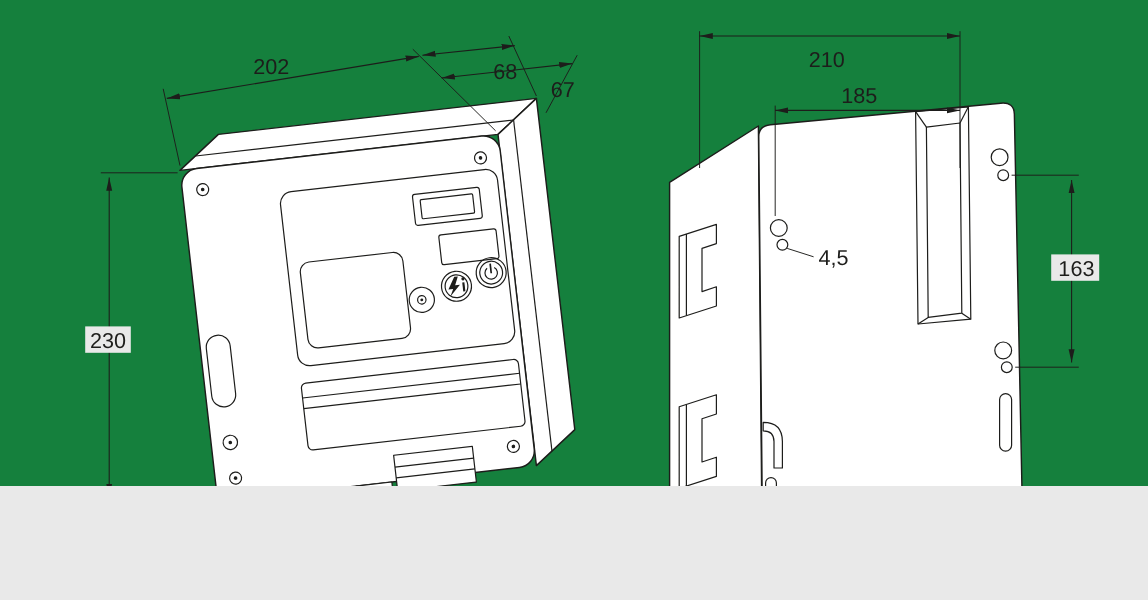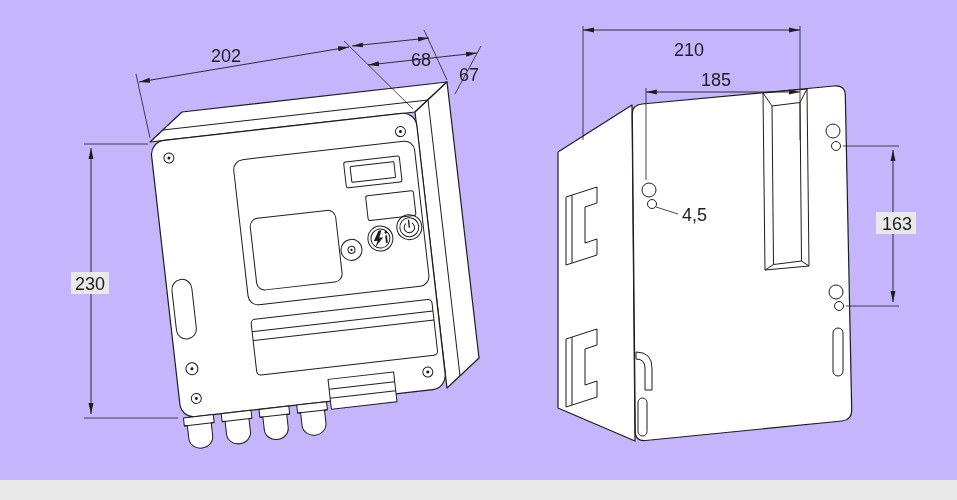--- a/index.html
+++ b/index.html
@@ -1,16 +1,16 @@
 <!DOCTYPE html>
 <html><head>
 <meta charset="utf-8">
 <style>
   html,body{margin:0;padding:0;background:#e9e9e9;}
-  .stage{width:957px;height:480px;position:relative;background:#c4b5fd;overflow:hidden;font-family:"Liberation Sans",sans-serif;}
+  .stage{width:957px;height:405px;position:relative;background:#15803d;overflow:hidden;font-family:"Liberation Sans",sans-serif;}
   svg{display:block;}
   .face{fill:#ffffff;stroke:#1d1d1b;stroke-width:1.2;stroke-linejoin:round;}
   .detail{fill:none;stroke:#1d1d1b;stroke-width:1;stroke-linejoin:round;}
   .detailw{fill:#ffffff;stroke:#1d1d1b;stroke-width:1;stroke-linejoin:round;}
   .dim{fill:none;stroke:#1d1d1b;stroke-width:0.9;}
   .ext{fill:none;stroke:#1d1d1b;stroke-width:0.8;}
   .dimtext{font:18px "Liberation Sans",sans-serif;fill:#1d1d1b;}
   .dark{fill:#1d1d1b;stroke:none;}
   .bgpatch{fill:#e9e9e9;stroke:none;}
 </style>

